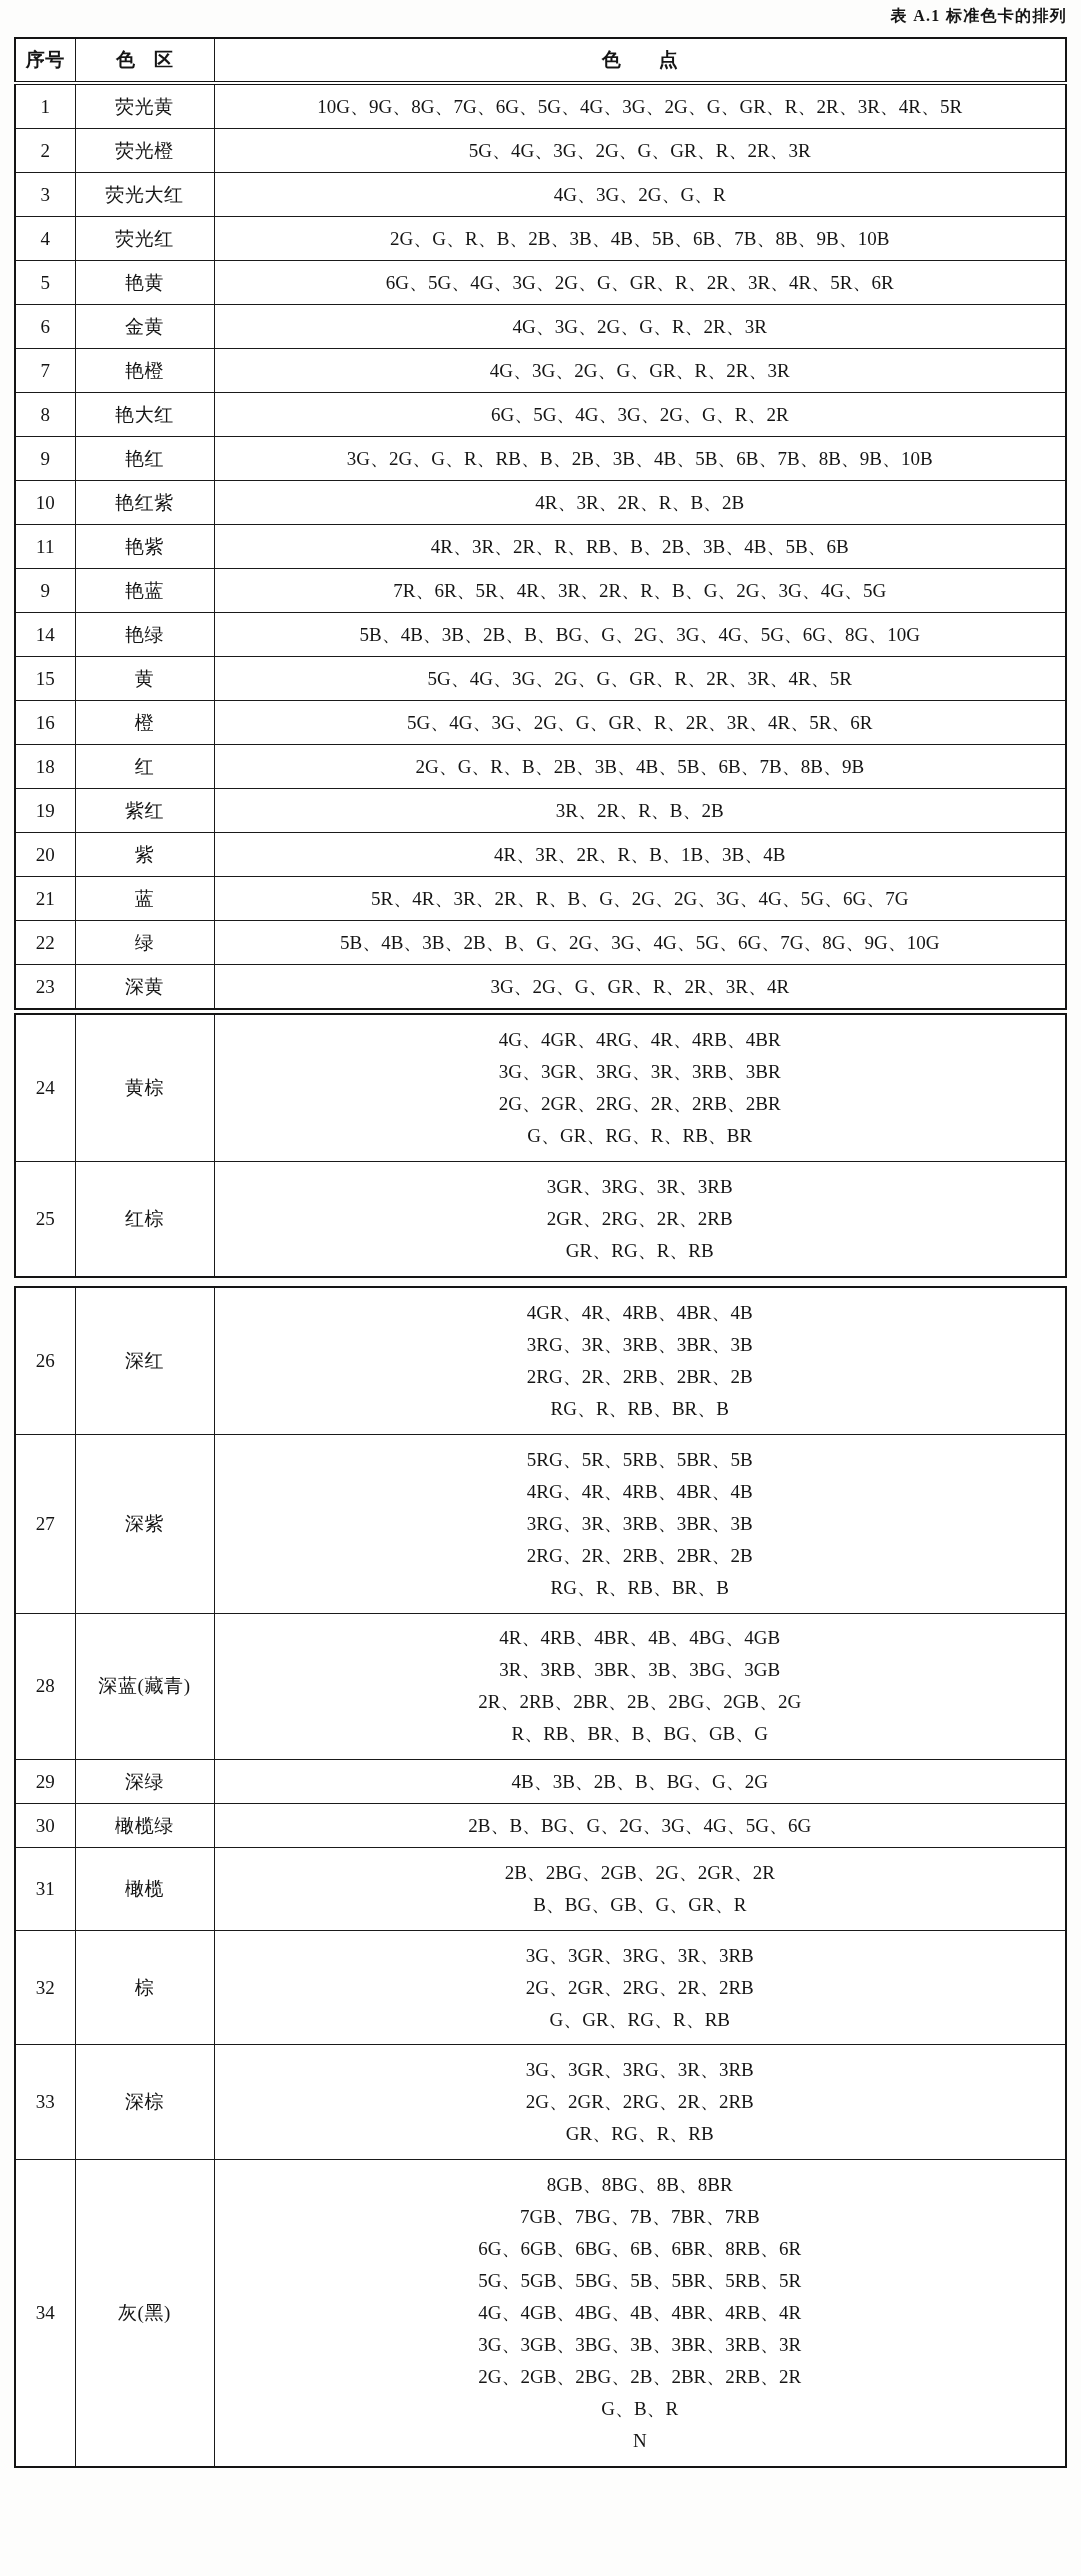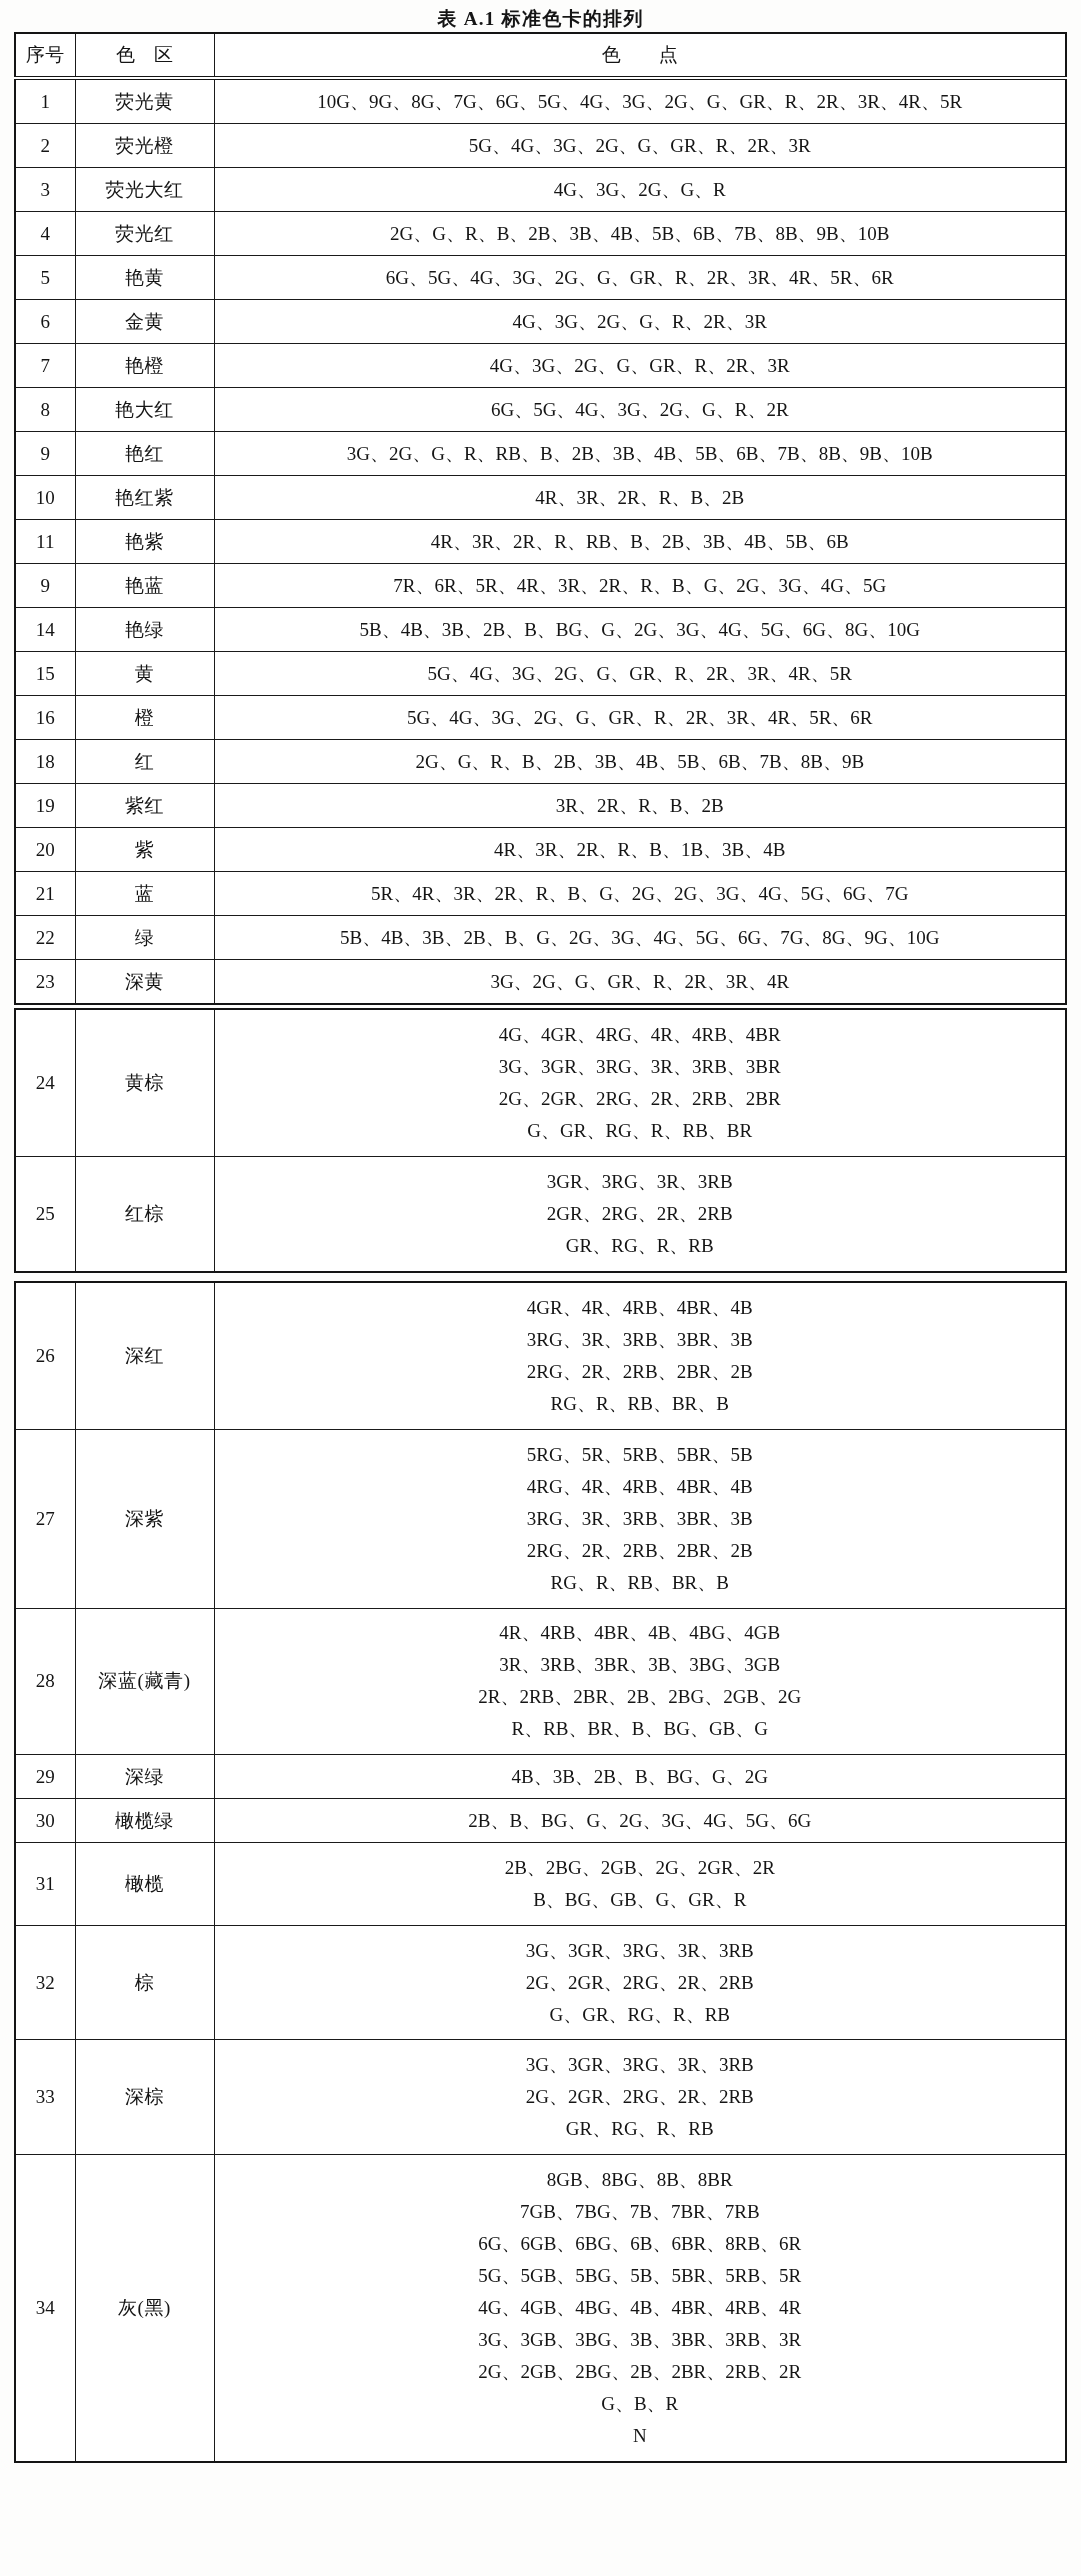--- a/index.html
+++ b/index.html
@@ -7,45 +7,45 @@
     background: #fdfdfc;
     font-family: "Liberation Serif", "DejaVu Serif", serif;
     color: #151515;
   }
   body {
     width: 1082px;
     min-height: 2576px;
     padding: 6.3px 15px 11.3px 14px;
   }
   .doc-title {
-    text-align: center;
-    font-size: 19px;
+    text-align: right;
+    font-size: 16px;
     font-weight: bold;
     letter-spacing: 1.3px;
-    margin-bottom: 0;
+    margin-bottom: 10px;
   }
   table.tbl {
     width: 100%;
     border-collapse: collapse;
     table-layout: fixed;
     background: #fff;
     border: 2.5px solid #141414;
   }
   table.tbl.block-b { margin-top: 3.1px; }
   table.tbl.block-c { margin-top: 8.8px; }
   .tbl th, .tbl td {
     border: 1.9px solid #1a1a1a;
     text-align: center;
     vertical-align: middle;
     font-size: 19px;
     padding: 0;
   }
   .tbl thead th {
     height: 45px;
-    font-weight: normal;
+    font-weight: bold;
     letter-spacing: 0.6px;
     border-bottom: 4.4px double #141414;
   }
   .tbl thead th.c-zone, .tbl thead th.c-points { letter-spacing: 0; }
   col.c-no   { width: 60px; }
   col.c-zone { width: 139px; }
   tr.row-single td { height: 43px; }
   td.points-cell { padding: 0 6.3px; }
   tr.row-multi td.points-cell { padding: 8.8px 6.3px; margin-left: 29px; }
   .pt-line {

